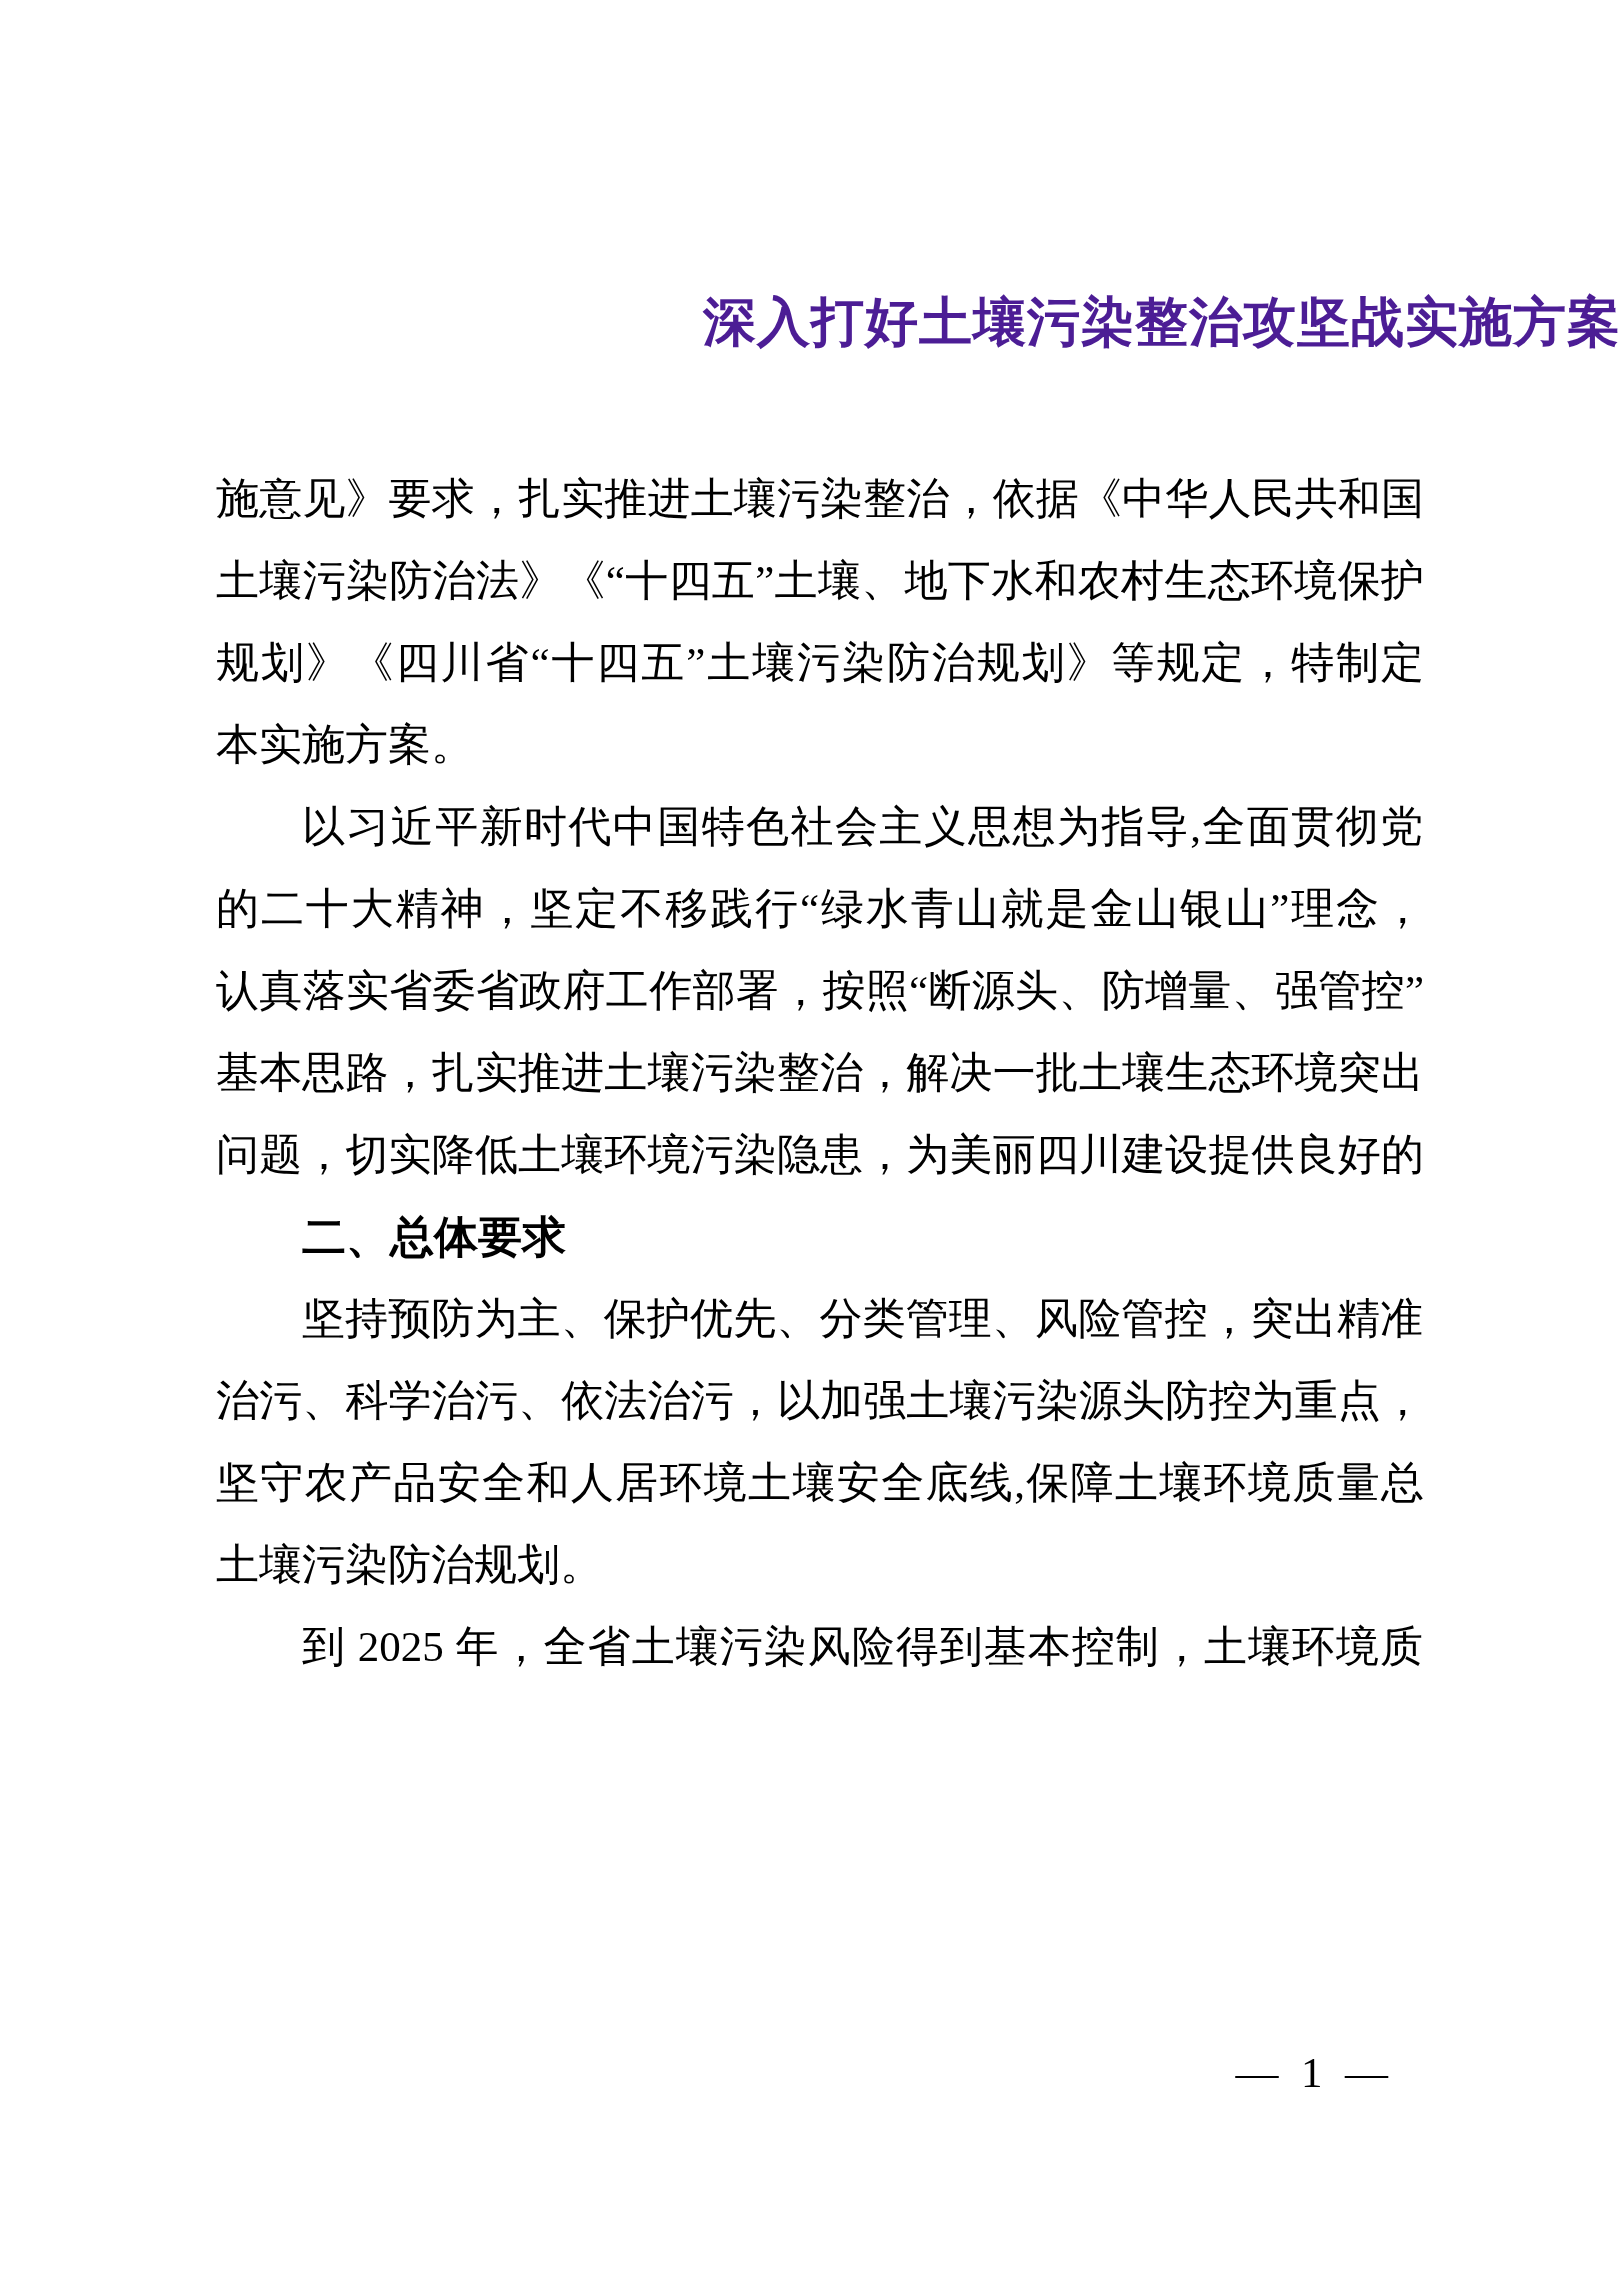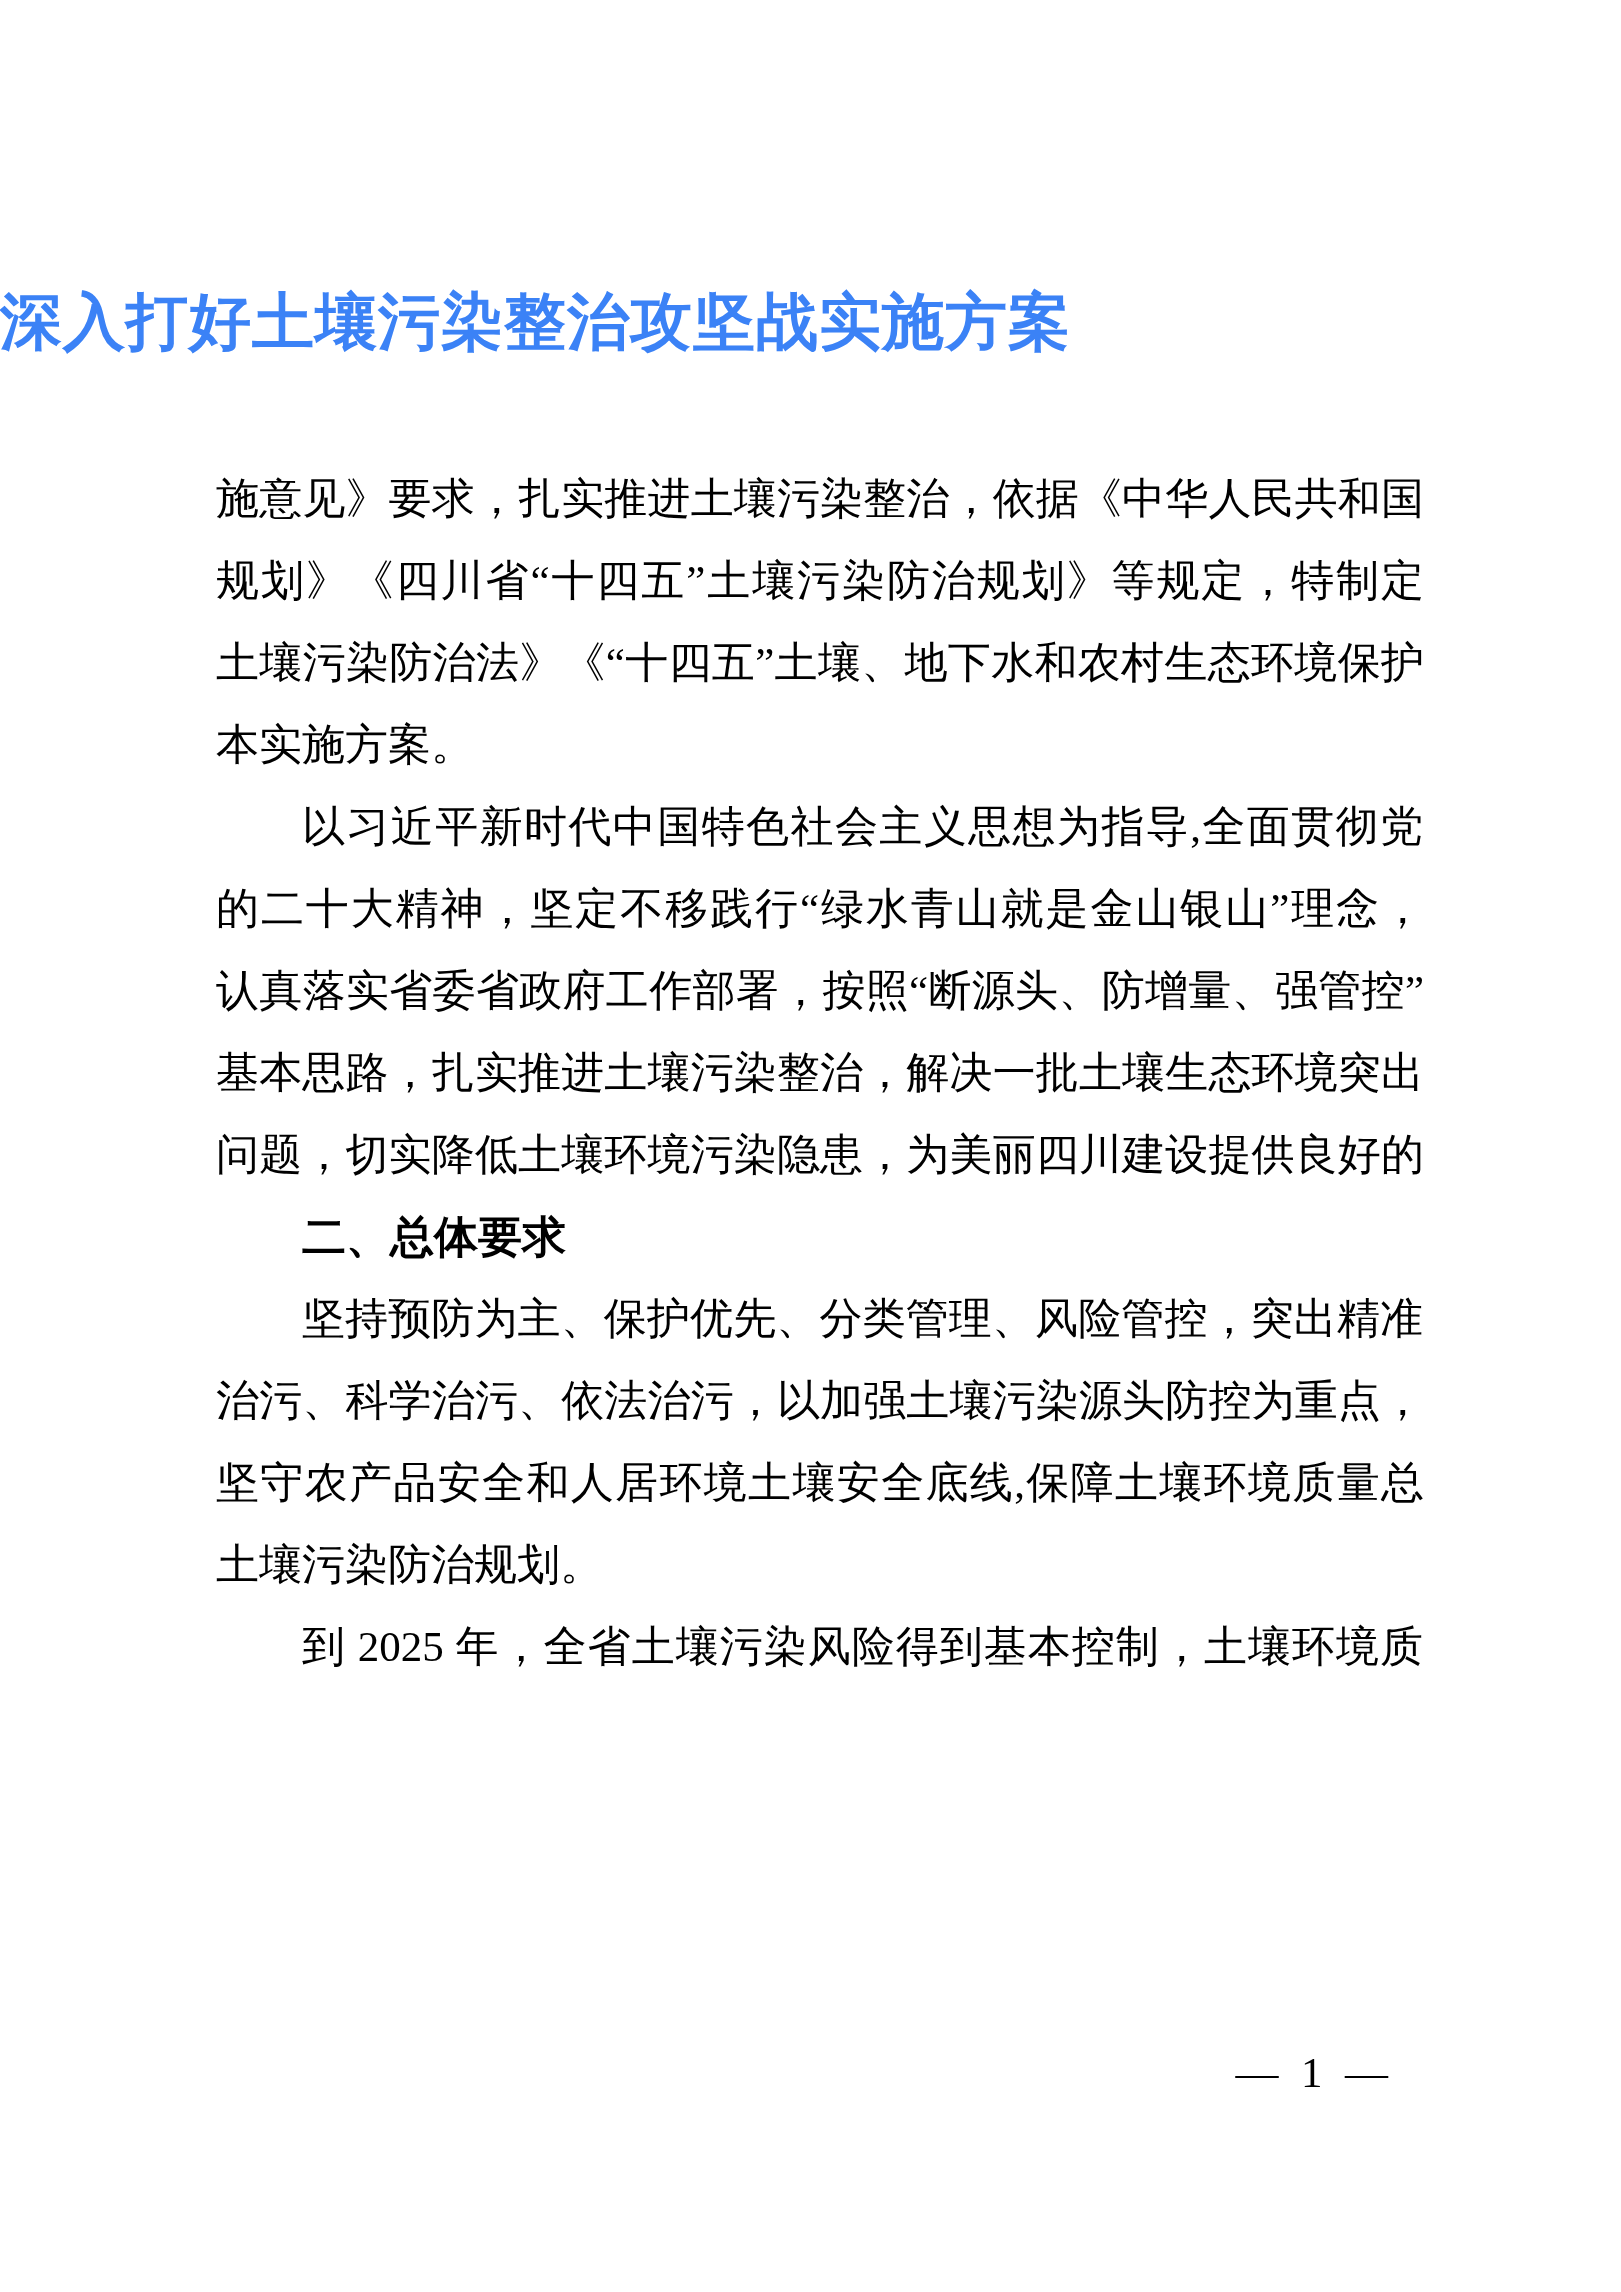--- a/index.html
+++ b/index.html
@@ -9,27 +9,27 @@
     height: 2293px;
     background: #ffffff;
     overflow: hidden;
     color: #000000;
   }
   .doc-title {
     position: absolute;
     top: 288px;
     left: 0;
     width: 1621px;
-    text-align: left;
+    text-align: right;
     font-family: "Liberation Serif", "DejaVu Serif", serif;
     font-weight: 700;
-    font-size: 62px;
+    font-size: 53px;
     line-height: 69px;
     letter-spacing: 1px;
-    color: #3b82f6;
+    color: #4c1d95;
     white-space: nowrap;
   }
   .body-block {
     position: absolute;
     top: 458px;
     left: 216px;
     width: 1208px;
   }
   .line {
     height: 82px;
@@ -71,22 +71,22 @@
 </style>
 </head>
 <body>
 
 <div class="page">
 
   <div class="doc-title">深入打好土壤污染整治攻坚战实施方案</div>
 
   <div class="body-block">
     <div class="line fill">施意见》要求，扎实推进土壤污染整治，依据《中华人民共和国</div>
+    <div class="line fill">土壤污染防治法》《“十四五”土壤、地下水和农村生态环境保护</div>
     <div class="line fill">规划》《四川省“十四五”土壤污染防治规划》等规定，特制定</div>
-    <div class="line fill">土壤污染防治法》《“十四五”土壤、地下水和农村生态环境保护</div>
     <div class="line last">本实施方案。</div>
 
 
     <div class="line indent fill">以习近平新时代中国特色社会主义思想为指导,全面贯彻党</div>
     <div class="line fill">的二十大精神，坚定不移践行“绿水青山就是金山银山”理念，</div>
     <div class="line fill">认真落实省委省政府工作部署，按照“断源头、防增量、强管控”</div>
     <div class="line fill">基本思路，扎实推进土壤污染整治，解决一批土壤生态环境突出</div>
     <div class="line fill">问题，切实降低土壤环境污染隐患，为美丽四川建设提供良好的</div>
 
     <div class="line heading">二、总体要求</div>

